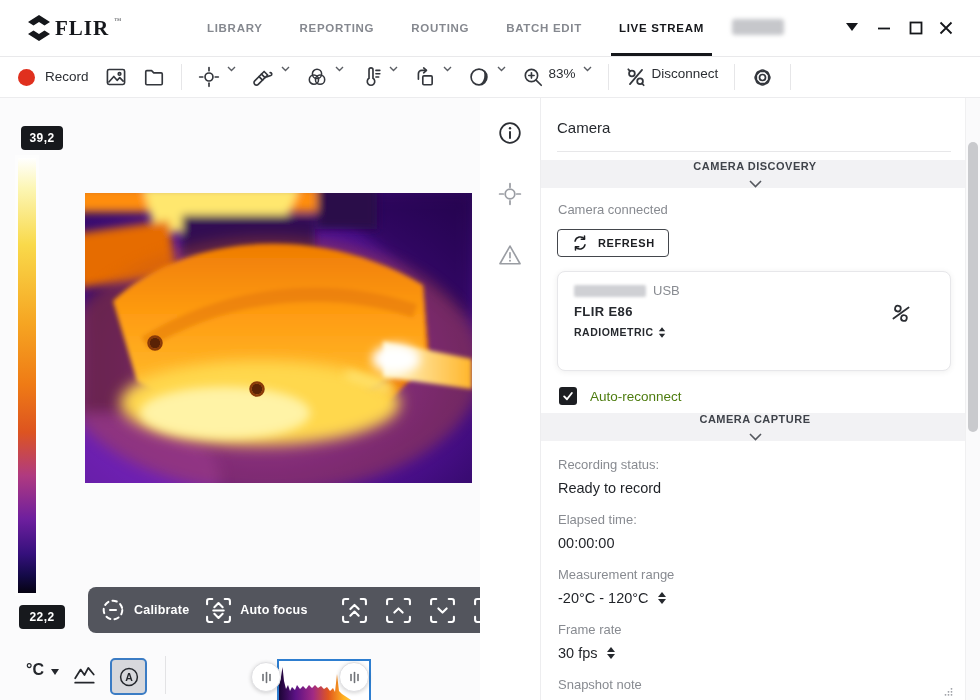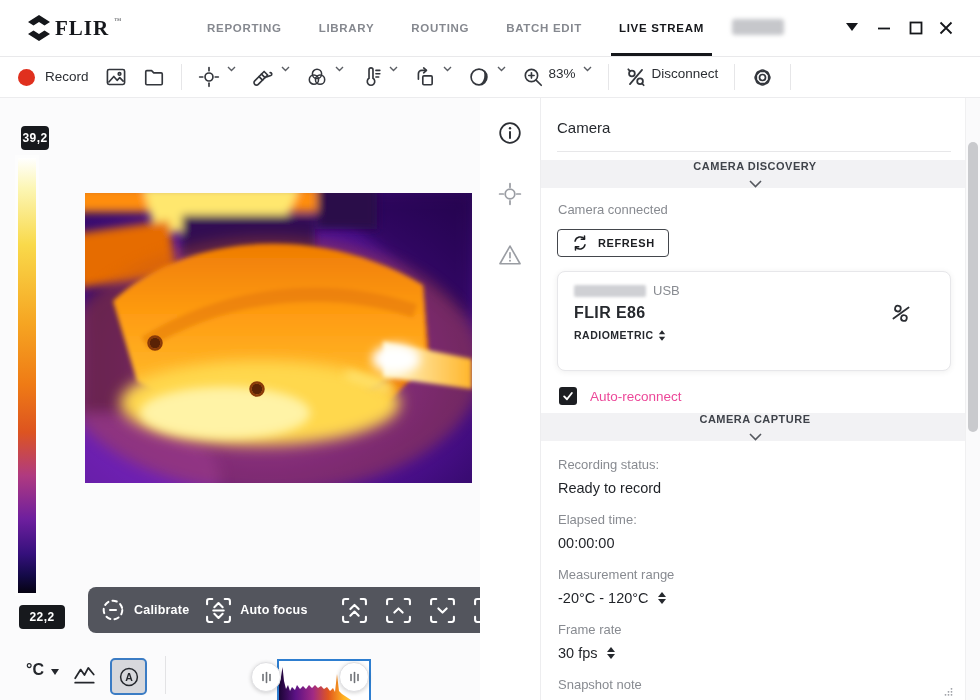--- a/index.html
+++ b/index.html
@@ -28,21 +28,21 @@
   .tb-label{font-size:13.5px;color:#2b2e33;}
   .rec-dot{width:17px;height:17px;border-radius:50%;background:#e0301e;margin-right:5px;}
   .chev{margin-left:2px;}
 
   
   .main{position:absolute;top:98px;left:0;right:0;bottom:0;}
 
   
   .viewer{position:absolute;left:0;top:0;width:480px;height:602px;background:#fbfbfc;overflow:hidden;}
   .temp-badge{position:absolute;background:#17191d;color:#fff;font-size:12px;font-weight:700;letter-spacing:.4px;border-radius:4px;display:grid;place-items:center;}
-  .badge-max{left:21px;top:28px;width:28px;height:24px;}
+  .badge-max{left:21px;top:28px;width:42px;height:24px;}
   .badge-min{left:19px;top:507px;width:46px;height:24px;}
   .scalebar{position:absolute;left:18px;top:60px;width:18px;height:435px;outline:3px solid #fdfdfd;
     background:linear-gradient(to bottom,#ffffff 0%,#fcf6b4 7%,#f9d94a 20%,#f6a522 38%,#ef7b15 52%,#dd5420 63%,#b03a80 73%,#6e1f9e 83%,#35107c 91%,#140a48 96%,#060312 100%);}
   .thermal{position:absolute;left:85px;top:95px;width:387px;height:290px;}
 
   .overlaybar{position:absolute;left:88px;top:489px;height:46px;width:402px;background:rgba(72,74,83,.94);border-radius:8px;display:flex;align-items:center;padding:0 12px;color:#fff;}
   .ov-label{font-size:12.5px;font-weight:700;letter-spacing:.2px;margin:0 16px 0 8px;white-space:nowrap;}
   .ov-btn{display:flex;align-items:center;cursor:pointer;}
   .focus-btn{margin-left:17px;cursor:pointer;}
 
@@ -67,26 +67,26 @@
   .p-title{margin:21px 16px 0;font-size:15px;color:#26292e;}
   .p-divider{margin:15px 16px 0;height:1px;background:#e7e7e9;}
   .sect{margin-top:8px;height:28px;background:#f2f2f4;display:flex;align-items:center;justify-content:space-between;padding:0 14px 0 16px;cursor:pointer;flex-direction:column;}
   .sect-label{font-size:11px;font-weight:700;letter-spacing:.5px;color:#3f434a;}
   .muted{color:#888b91;font-size:13px;}
   .status-line{margin:14px 0 0 17px;}
   .refresh-btn{margin:12px 0 0 16px;display:inline-flex;align-items:center;gap:9px;height:28px;padding:0 13px;border:1px solid #43464c;border-radius:4px;background:#fff;font-size:11px;font-weight:700;letter-spacing:.6px;color:#1c1e22;cursor:pointer;}
   .dev-card{position:relative;margin:14px 16px 0;height:100px;border:1px solid #e7e7ea;border-radius:8px;box-shadow:0 1px 6px rgba(0,0,0,.07);padding:11px 16px;box-sizing:border-box;background:#fff;cursor:pointer;}
   .dev-l1{display:flex;align-items:center;gap:7px;font-size:13px;color:#888b91;}
   .dev-blur{width:72px;height:12px;border-radius:2px;background:#cfd0d4;filter:blur(1.6px);}
-  .dev-model{margin-top:6px;font-size:16px;font-weight:700;letter-spacing:.4px;color:#26292e;}
+  .dev-model{margin-top:6px;font-size:13px;font-weight:700;letter-spacing:.4px;color:#26292e;}
   .dev-mode{margin-top:7px;display:flex;align-items:center;gap:4px;font-size:10.5px;font-weight:700;letter-spacing:.5px;color:#26292e;cursor:pointer;}
   .dev-conn{position:absolute;right:38px;top:30px;transform:rotate(14deg);}
   .chk-row{margin:16px 0 0 18px;display:flex;align-items:center;gap:13px;cursor:pointer;}
   .chk{width:18px;height:18px;background:#1c1e22;border-radius:3px;display:grid;place-items:center;}
-  .chk-label{font-size:13.5px;color:#ec4899;}
+  .chk-label{font-size:13.5px;color:#4d7c0f;}
   .f-label{margin:16px 0 0 17px;font-size:13px;color:#888b91;}
   .f-value{margin:8px 0 0 17px;font-size:14.5px;color:#1f2227;display:flex;align-items:center;gap:9px;}
   .stepper{display:flex;flex-direction:column;gap:2.5px;cursor:pointer;}
   .st-up{width:0;height:0;border-left:4px solid transparent;border-right:4px solid transparent;border-bottom:5px solid #26292e;}
   .st-down{width:0;height:0;border-left:4px solid transparent;border-right:4px solid transparent;border-top:5px solid #26292e;}
   .note-area{margin:10px 16px 0;height:48px;background:#f0f0f2;border-radius:6px;padding:15px 0 0 16px;box-sizing:border-box;cursor:text;}
   .resize-grip{position:absolute;right:14px;bottom:4px;}
 
   
   .scrollbar{position:absolute;right:0;top:0;width:14px;height:602px;background:#fafafb;border-left:1px solid #f0f0f1;}
@@ -100,22 +100,22 @@
   <header class="titlebar">
     <div class="logo">
       <svg width="22" height="26" viewBox="0 0 22 26">
         <polygon points="11,0 22,7 16.5,10.5 11,7 5.5,10.5 0,7" fill="#15171b"></polygon>
         <polygon points="11,26 22,19 16.5,15.5 11,19 5.5,15.5 0,19" fill="#15171b"></polygon>
       </svg>
       <span class="logo-text">FLIR</span>
       <span class="logo-tm">™</span>
     </div>
     <nav class="nav">
+      <div class="nav-item">LIBRARY</div>
       <div class="nav-item">REPORTING</div>
-      <div class="nav-item">LIBRARY</div>
       <div class="nav-item">ROUTING</div>
       <div class="nav-item">BATCH EDIT</div>
       <div class="nav-item active">LIVE STREAM</div>
     </nav>
     <div class="user-box"></div>
     <div class="user-caret"></div>
     <div class="winbtn win-min">
       <svg width="14" height="14" viewBox="0 0 14 14">
           <line x1="1" y1="7.5" x2="13" y2="7.5" stroke="#15171b" stroke-width="1.8"></line>
         </svg>

